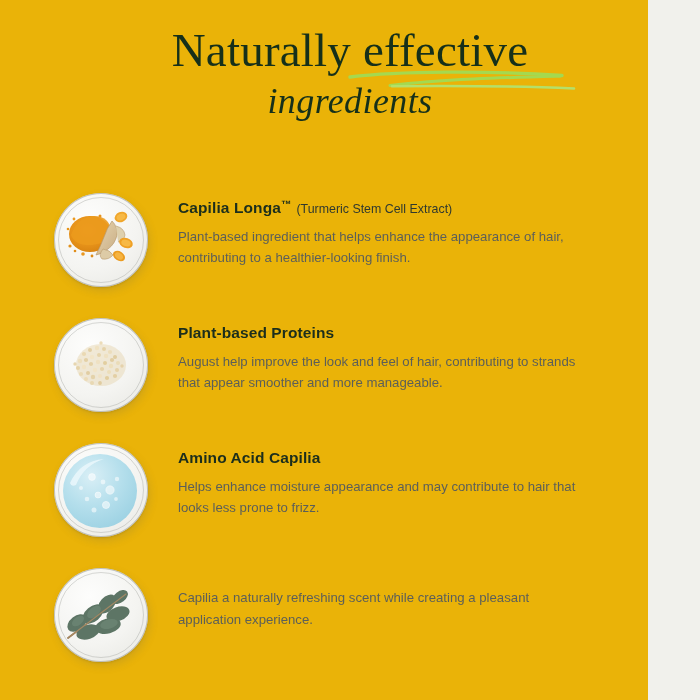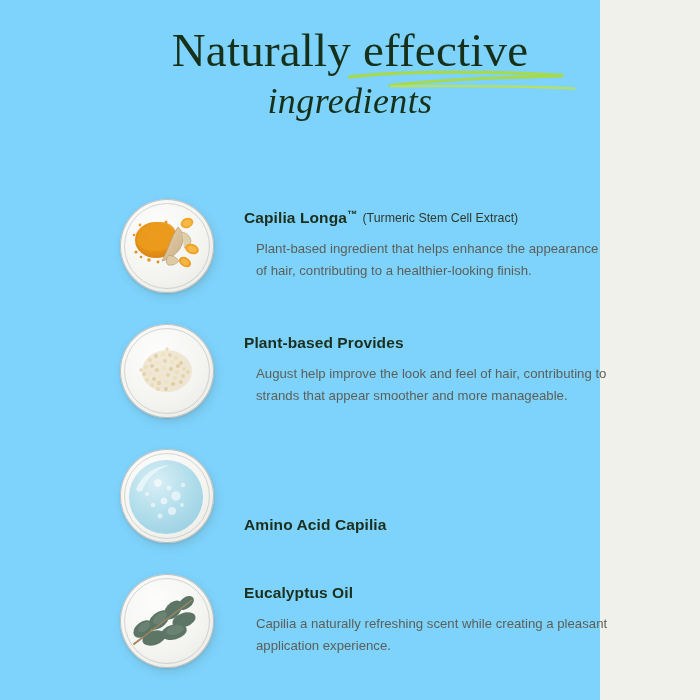--- a/index.html
+++ b/index.html
@@ -8,23 +8,23 @@
   }
   body {
     width: 700px;
     height: 700px;
     background: #f1f1ec;
     font-family: "Liberation Sans", sans-serif;
     overflow: hidden;
   }
   .page {
     position: relative;
-    width: 600px;
+    width: 648px;
     height: 700px;
-    background: #7dd3fc;
+    background: #eab308;
   }
 
   
   .heading {
     position: absolute;
     top: 26px;
     left: 0;
     width: 700px;
     text-align: center;
     font-family: "Liberation Serif", "DejaVu Serif", serif;
@@ -58,23 +58,23 @@
   
   .rows {
     position: absolute;
     top: 168px;
     left: 0;
     width: 700px;
   }
   .row {
     position: relative;
     display: flex;
-    align-items: flex-end;
+    align-items: center;
     height: 125px;
-    padding-left: 120px;
+    padding-left: 54px;
   }
   .dish-wrap {
     flex: 0 0 94px;
     width: 94px;
     height: 94px;
     position: relative;
     margin-top: 18px;
   }
   .dish {
     position: absolute;
@@ -125,21 +125,21 @@
   .ing-title .tm {
     font-size: 10.5px;
     vertical-align: 0.45em;
     letter-spacing: 0;
   }
   .ing-desc {
     font-family: "Liberation Sans", sans-serif;
     font-size: 13.2px;
     color: #5c5f59;
     line-height: 1.62;
-    margin: 12px;
+    margin: 0;
     max-width: 400px;
   }
 </style>
 </head>
 <body>
 
 <div class="page">
 
   <div class="heading">
     <span class="heading-line1">Naturally effective</span>
@@ -244,21 +244,21 @@
                 <circle cx="46" cy="65" r="1.9" fill="#e0cca0"></circle>
               <circle cx="21" cy="46" r="1.7" fill="#e7d6b0"></circle>
                 <circle cx="68" cy="48" r="1.7" fill="#e5d2ab"></circle>
               <circle cx="47" cy="25" r="1.7" fill="#ecdcb8"></circle>
             </g>
           </svg>
         </div>
       </div>
       <div class="text-col">
         <div class="ing-title">
-          <span>Plant-based Provides</span><span class="tm"></span><span class="sub"></span>
+          <span>Plant-based Proteins</span><span class="tm"></span><span class="sub"></span>
         </div>
         <p class="ing-desc">August help improve the look and feel of hair, contributing to strands that appear smoother and more manageable.</p>
       </div>
     </div>
 
     <div class="row">
       <div class="dish-wrap">
         <div class="dish">
           <svg class="dish-svg" viewBox="0 0 94 94" xmlns="http://www.w3.org/2000/svg">
             <defs>
@@ -288,20 +288,21 @@
               <circle cx="52" cy="62" r="3.6"></circle>
                 <circle cx="44" cy="52" r="3.0"></circle>
             </g>
           </svg>
         </div>
       </div>
       <div class="text-col">
         <div class="ing-title">
           <span>Amino Acid Capilia</span><span class="tm"></span><span class="sub"></span>
         </div>
+        <p class="ing-desc">Helps enhance moisture appearance and may contribute to hair that looks less prone to frizz.</p>
       </div>
     </div>
 
     <div class="row">
       <div class="dish-wrap">
         <div class="dish">
           <svg class="dish-svg" viewBox="0 0 94 94" xmlns="http://www.w3.org/2000/svg">
             <path d="M14 70 L72 26" stroke="#9a7c58" stroke-width="1.8" fill="none" stroke-linecap="round"></path>
             <g fill="#5d7565">
               <ellipse cx="23" cy="55" rx="11" ry="7" transform="rotate(-38 23 55)"></ellipse>
@@ -315,21 +316,18 @@
             <g fill="#6c8574" opacity="0.85">
               <ellipse cx="40" cy="44" rx="8" ry="4.6" transform="rotate(-40 40 44)"></ellipse>
               <ellipse cx="55" cy="56" rx="9" ry="4.6" transform="rotate(-15 55 56)"></ellipse>
               <ellipse cx="24" cy="53" rx="7" ry="4.0" transform="rotate(-38 24 53)"></ellipse>
             </g>
             <path d="M14 70 L72 26" stroke="#a98a63" stroke-width="1.1" fill="none" stroke-linecap="round" opacity="0.9"></path>
           </svg>
         </div>
       </div>
       <div class="text-col">
-        <div class="ing-title">
-          <span>Eucalyptus Oil</span><span class="tm"></span><span class="sub"></span>
-        </div>
         <p class="ing-desc">Capilia a naturally refreshing scent while creating a pleasant application experience.</p>
       </div>
     </div>
 
   </div>
 </div>
 
 </body></html>

